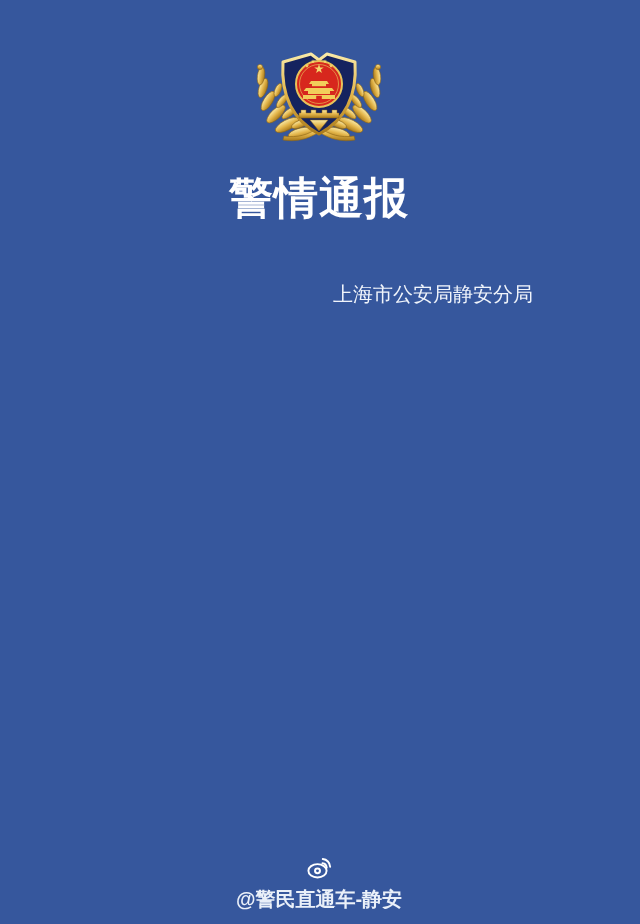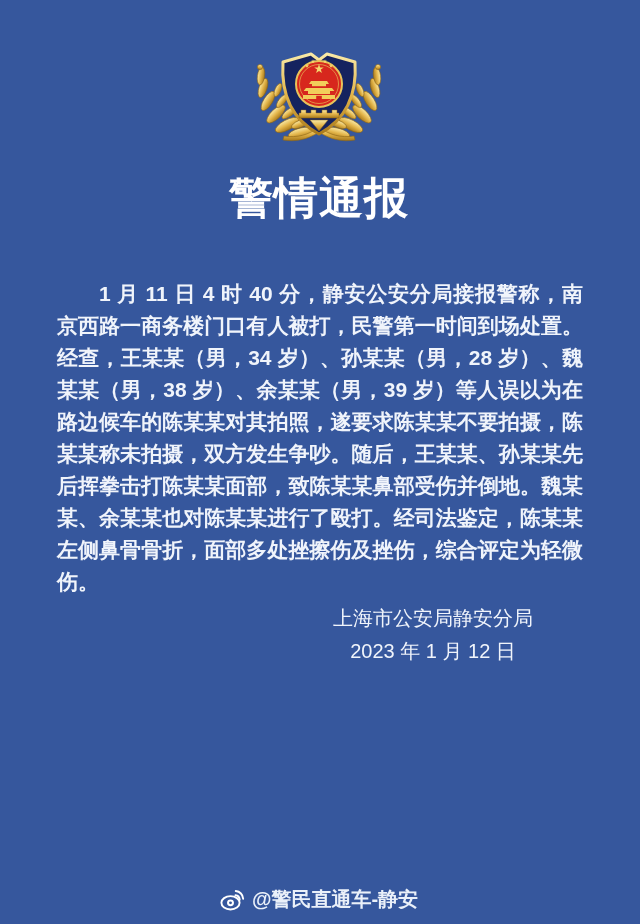--- a/index.html
+++ b/index.html
@@ -43,20 +43,21 @@
   }
   .watermark{
     position:absolute;
     left:50%;bottom:11px;
     transform:translateX(-50%);
     display:flex;align-items:center;gap:7px;
     color:#EAF0F9;
     font-size:20px;
     font-weight:700;
     white-space:nowrap;
+    flex-direction:column;
   }
   .watermark svg{display:block;}
 </style>
 </head>
 <body>
 
 <div class="page">
 
   <div class="badge-wrap">
     <svg viewBox="0 0 164 102" aria-hidden="true">
@@ -107,26 +108,24 @@
       <g fill="url(#gld)" stroke="#8F6614" stroke-width="0.5">
         <path d="M62 78 V73 H64 V70 H69 V73 H74 V70 H79 V73 H85 V70 H90 V73 H95 V70 H100 V73 H102 V78 Z"></path>
         <path d="M73 80 H91 L82 91 Z"></path>
       </g>
     </svg>
   </div>
 
   <h1 class="title">警情通报</h1>
 
   <div class="notice-body">
-    <p>1 月 11 日 4 时 40 分，静安公安分局接报警称，南京西路一商务楼门口有人被打，民警第一时间到场处置。经查，王某某（男，34 岁）、孙某某（男，28 岁）、魏某某（男，38 岁）、余某某（男，39 岁）等人误以为在路边候车的陈某某对其拍照，遂要求陈某某不要拍摄，陈某某称未拍摄，双方发生争吵。随后，王某某、孙某某先后挥拳击打陈某某面部，致陈某某鼻部受伤并倒地。魏某某、余某某也对陈某某进行了殴打。经司法鉴定，陈某某左侧鼻骨骨折，面部多处挫擦伤及挫伤，综合评定为轻微伤。</p>
   </div>
 
   <div class="signature">
     <div>上海市公安局静安分局</div>
-    <div>2023 年 1 月 12 日</div>
   </div>
 
   <div class="watermark">
     <span>
       <svg viewBox="0 0 26 24" width="25" height="23" aria-hidden="true">
         <g fill="none" stroke="#FFFFFF" stroke-width="2" stroke-linecap="round">
           <path d="M16.5 3.2 C20.8 3.6 24 7 24.2 11.2"></path>
           <path d="M16.2 7.6 C18.6 7.9 20.4 9.8 20.6 12.2"></path>
         </g>
         <ellipse cx="11" cy="15.5" rx="9.5" ry="7" fill="none" stroke="#FFFFFF" stroke-width="2"></ellipse>

